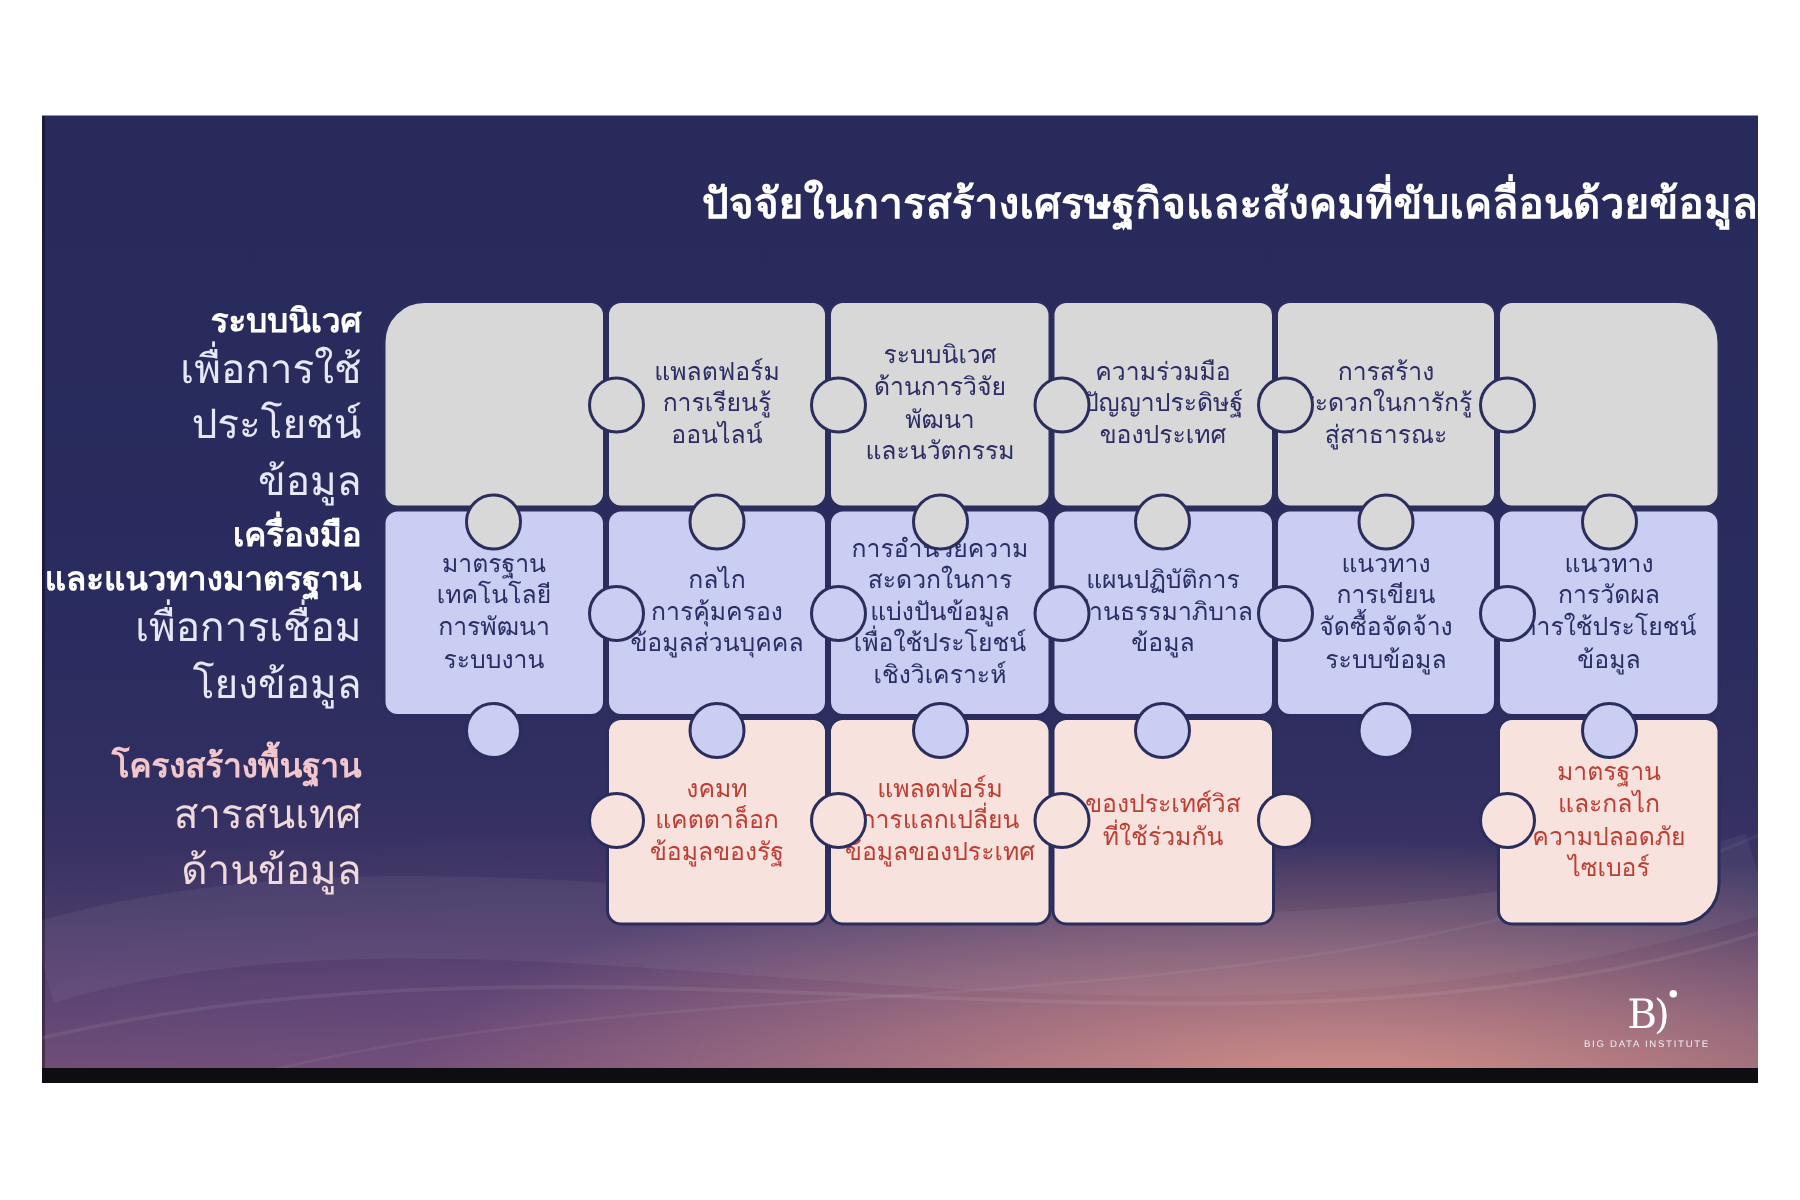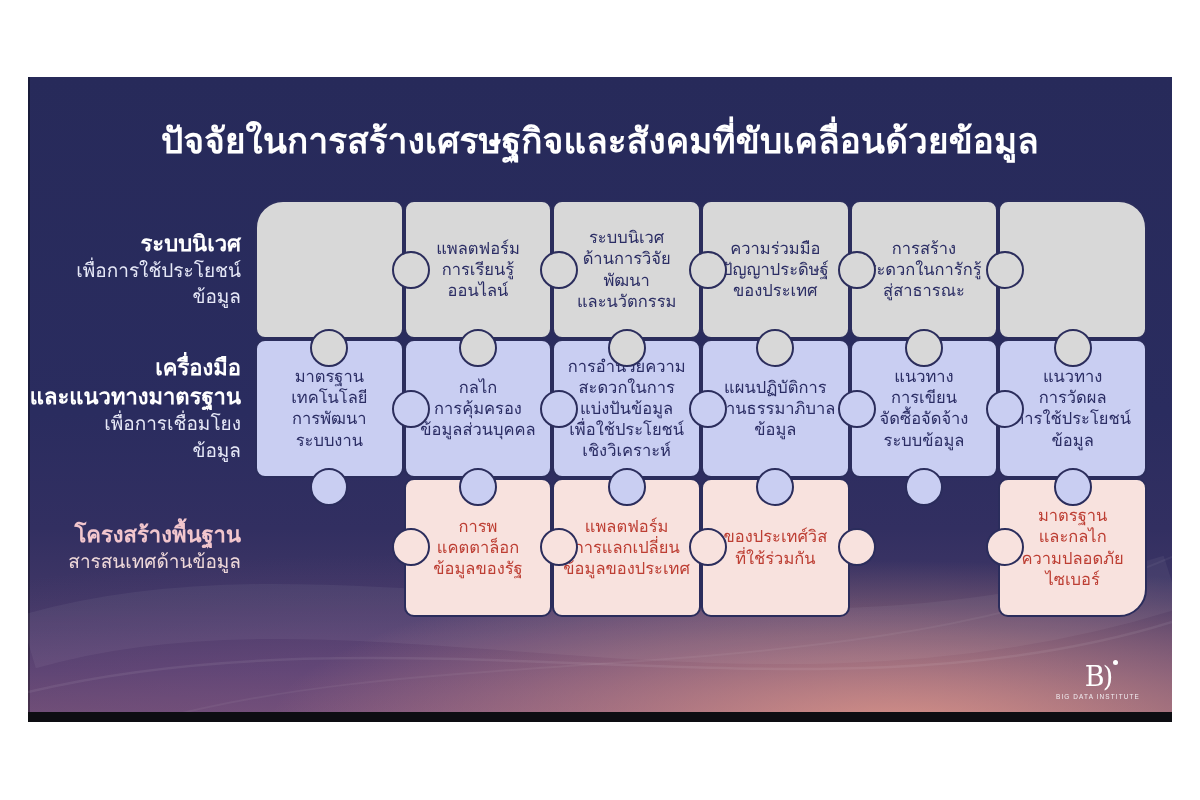--- a/index.html
+++ b/index.html
@@ -5,28 +5,28 @@
   html,body{margin:0;padding:0;background:#fff;}
   .page{position:relative;width:1200px;height:800px;background:#ffffff;overflow:hidden;
         font-family:"Liberation Sans", sans-serif;}
   .slide{position:absolute;left:28px;top:77px;width:1144px;height:645px;overflow:hidden;
     background:
       radial-gradient(55% 26% at 76% 101%, rgba(226,153,138,0.88) 0%, rgba(226,153,138,0) 100%),
       radial-gradient(70% 34% at 32% 108%, rgba(128,84,134,0.60) 0%, rgba(128,84,134,0) 100%),
       linear-gradient(180deg,#272a5a 0%,#2a2c5f 52%,#322f61 70%,#413766 82%,#564170 92%,#6d4e72 100%);
     box-shadow:inset 2px 0 0 rgba(0,0,0,0.35);}
   .sweeps{position:absolute;left:0;top:0;z-index:0;}
-  .slide-title{position:absolute;left:0;right:0;top:36px;text-align:center;z-index:2;
-    color:#ffffff;font-weight:bold;font-size:35px;letter-spacing:0.2px;}
+  .slide-title{position:absolute;left:0;right:0;top:36px;text-align:right;z-index:2;
+    color:#ffffff;font-weight:bold;font-size:28px;letter-spacing:0.2px;}
   
   .row-label{position:absolute;left:0;width:213px;height:139px;z-index:2;
     display:flex;flex-direction:column;justify-content:center;align-items:flex-end;text-align:right;}
   .rl0{top:123px}.rl1{top:262px}.rl2{top:401px}
   .row-label .lb{font-weight:bold;font-size:22px;line-height:1.32;color:#ffffff;white-space:pre-line;}
-  .row-label .lr{font-size:19px;line-height:1.38;color:#e6e8f7;white-space:pre-line;padding-left:40px;}
+  .row-label .lr{font-size:27px;line-height:1.38;color:#e6e8f7;white-space:pre-line;padding-left:40px;}
   .rl2 .lb{color:#f2c6cd}.rl2 .lr{color:#efd9da}
   
   .puzzle{position:absolute;left:227px;top:123px;width:892px;height:417px;z-index:1;}
   .piece{position:absolute;width:16.6667%;height:33.3334%;box-sizing:border-box;
     border:2.5px solid #2b2d5c;border-radius:10px;z-index:1;
     display:flex;align-items:center;justify-content:center;text-align:center;
     white-space:pre-line;font-size:16.5px;line-height:1.28;font-weight:500;padding:4px 5px;}
   .pr0{top:0;background:#d8d8d8;color:#2b2d64}
   .pr1{top:33.3333%;background:#c9cef2;color:#2b2d64}
   .pr2{top:66.6667%;background:#f8e2de;color:#bd3e33}
@@ -115,21 +115,21 @@
 ข้อมูล</div>
       <div class="piece pr1 pc4">แนวทาง
 การเขียน
 จัดซื้อจัดจ้าง
 ระบบข้อมูล</div>
       <div class="piece pr1 pc5">แนวทาง
 การวัดผล
 การใช้ประโยชน์
 ข้อมูล</div>
 
-      <div class="piece pr2 pc1">การพ
+      <div class="piece pr2 pc1">งคมท
 แคตตาล็อก
 ข้อมูลของรัฐ</div>
       <div class="piece pr2 pc2">แพลตฟอร์ม
 การแลกเปลี่ยน
 ข้อมูลของประเทศ</div>
       <div class="piece pr2 pc3">ของประเทศ์วิส
 ที่ใช้ร่วมกัน</div>
       <div class="piece pr2 pc5 corner-br">มาตรฐาน
 และกลไก
 ความปลอดภัย

